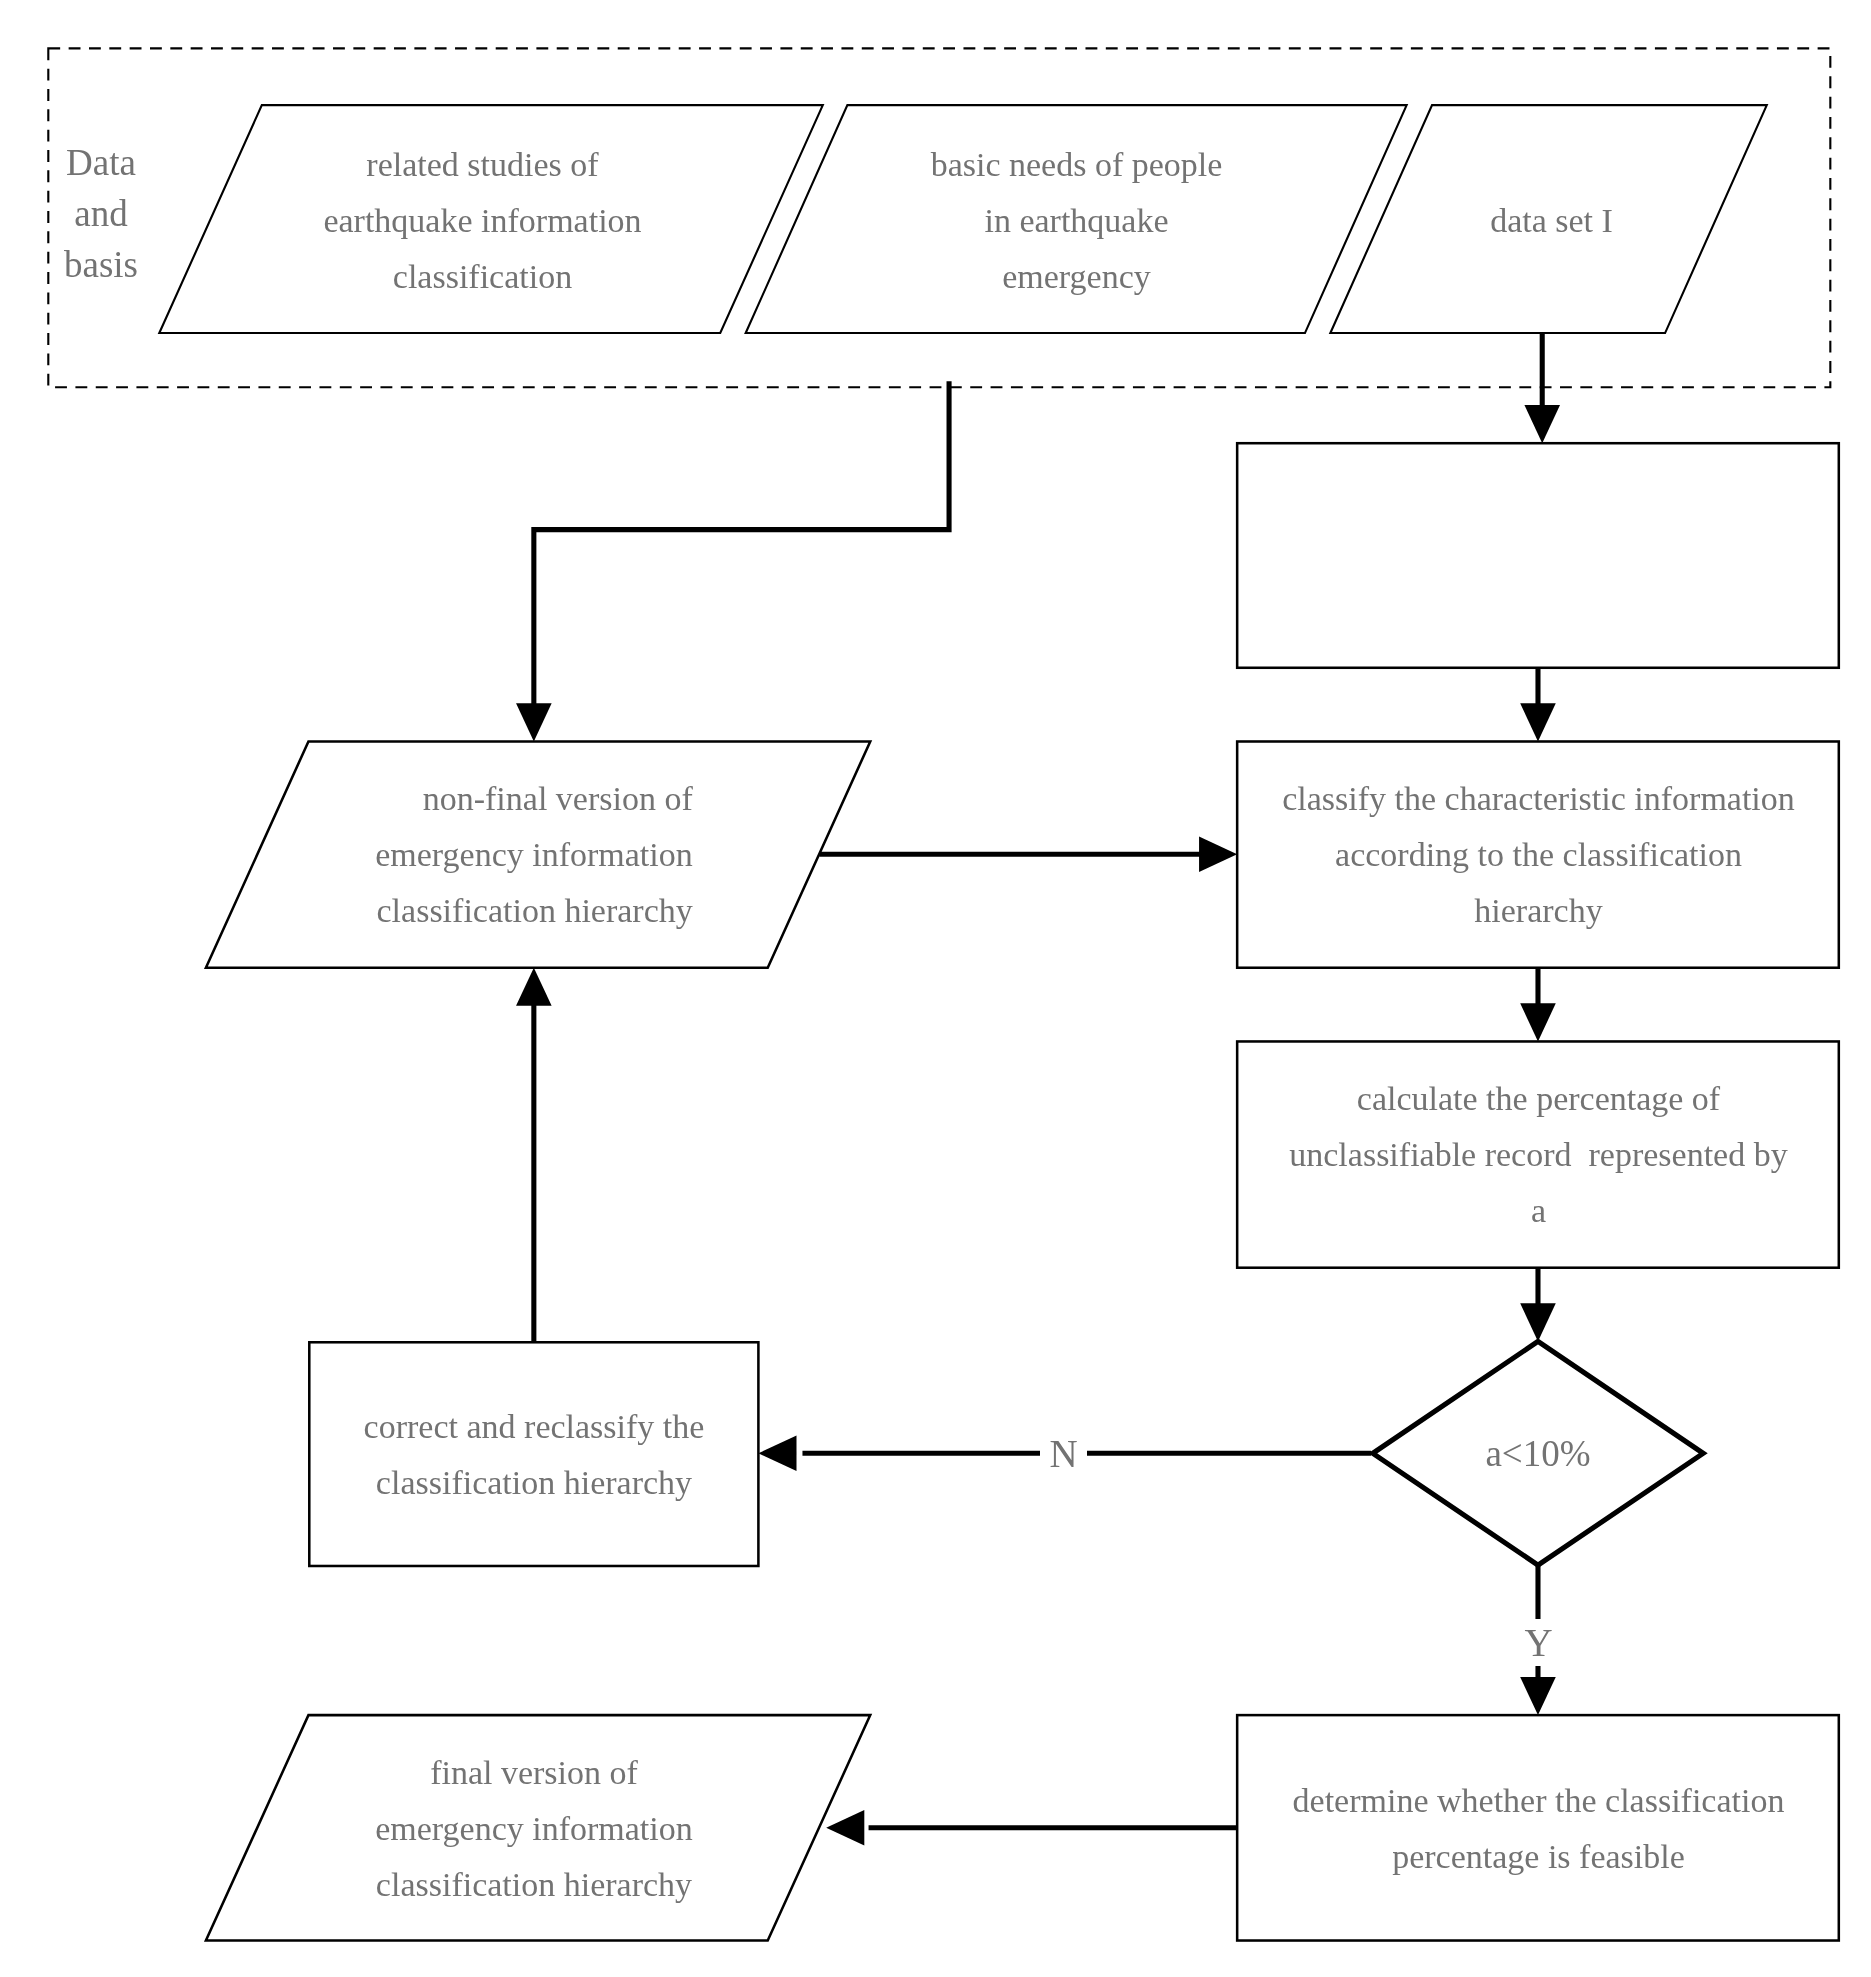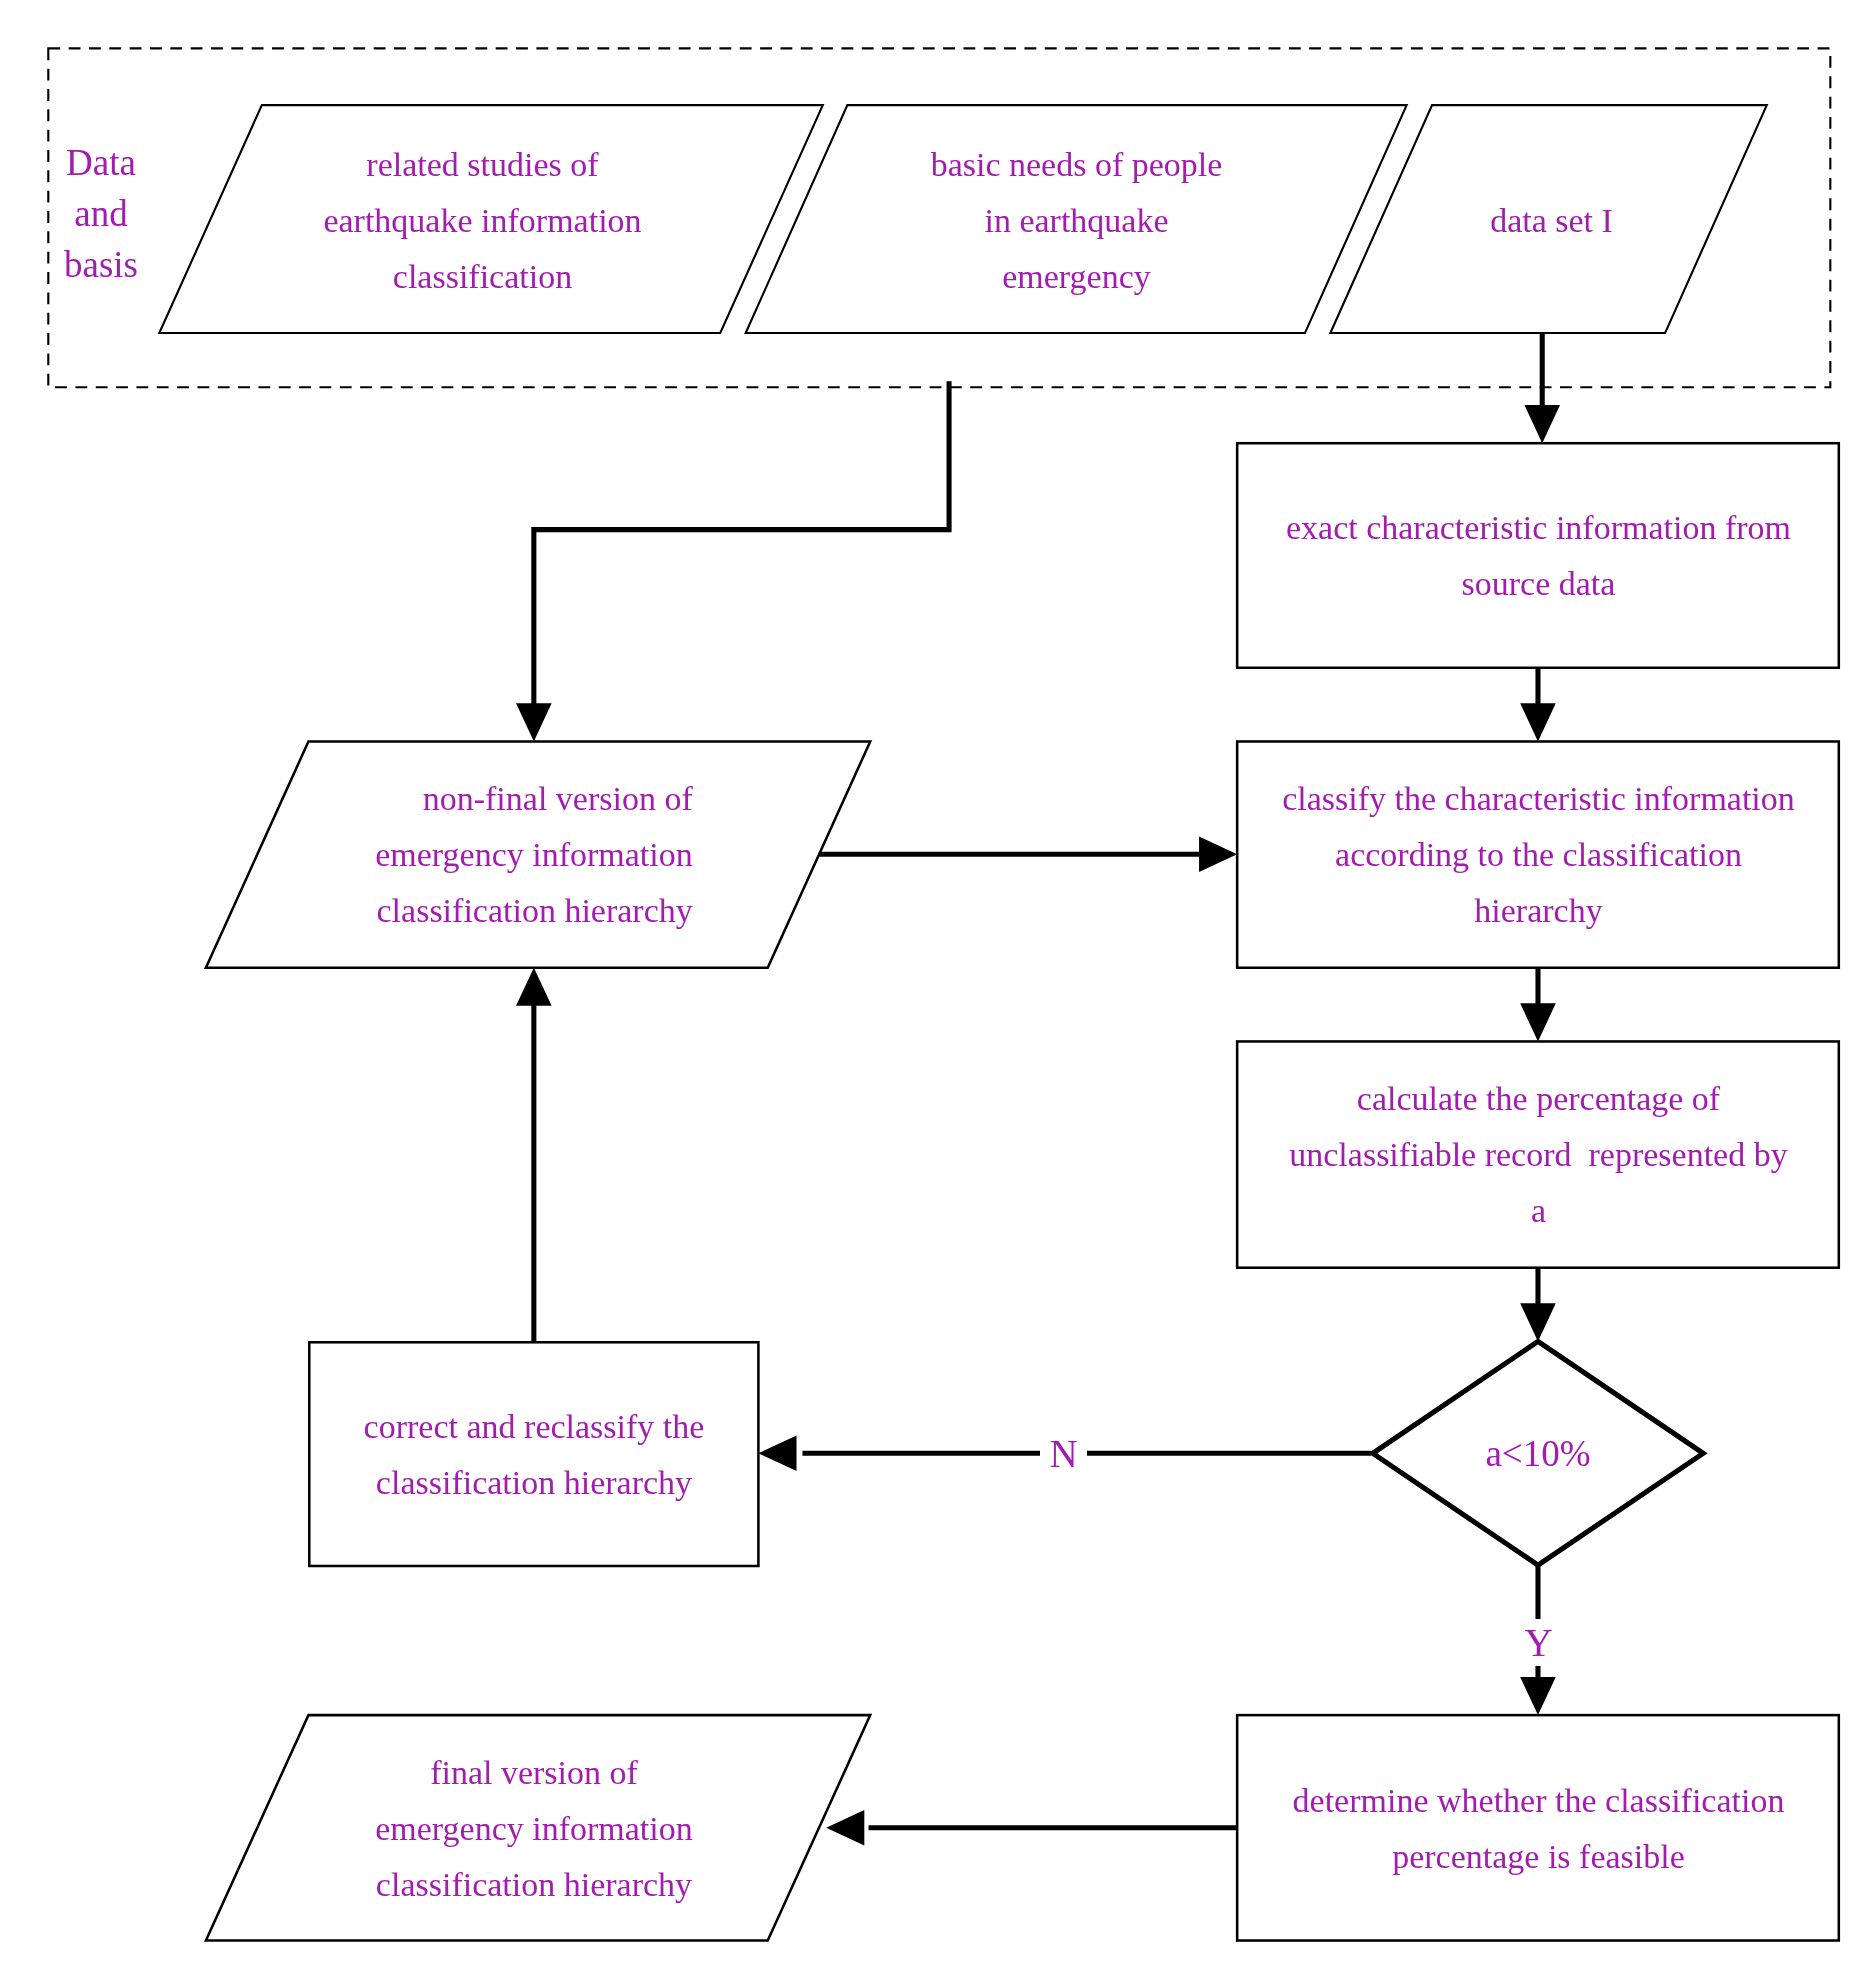--- a/index.html
+++ b/index.html
@@ -6,21 +6,21 @@
     margin: 0;
     padding: 0;
     background: #ffffff;
   }
   .canvas {
     position: relative;
     width: 1871px;
     height: 1977px;
     background: #ffffff;
     font-family: "Liberation Serif", "DejaVu Serif", serif;
-    color: #a21caf;
+    color: #737373;
   }
   .diagram-svg {
     position: absolute;
     left: 0;
     top: 0;
     width: 1871px;
     height: 1977px;
   }
   .node-label {
     position: absolute;
@@ -114,22 +114,20 @@
   <div class="node-label" style="left:203px; top:119px; width:559px; height:203px;">related studies of
 earthquake information
 classification</div>
 
   <div class="node-label" style="left:797px; top:119px; width:559px; height:203px;">basic needs of people
 in earthquake
 emergency</div>
 
   <div class="node-label" style="left:1365px; top:119px; width:373px; height:203px;">data set I</div>
 
-  <div class="node-label" style="left:1246px; top:448px; width:585px; height:216px;">exact characteristic information from
-source data</div>
 
   <div class="node-label" style="left:1246px; top:746px; width:585px; height:218px;">classify the characteristic information
 according to the classification
 hierarchy</div>
 
   <div class="node-label" style="left:1246px; top:1046px; width:585px; height:218px;">calculate the percentage of
 unclassifiable record  represented by
 a</div>
 
   <div class="node-label decision-label" style="left:1411px; top:1394px; width:254px; height:119px;text-align:center;">a&lt;10%</div>

